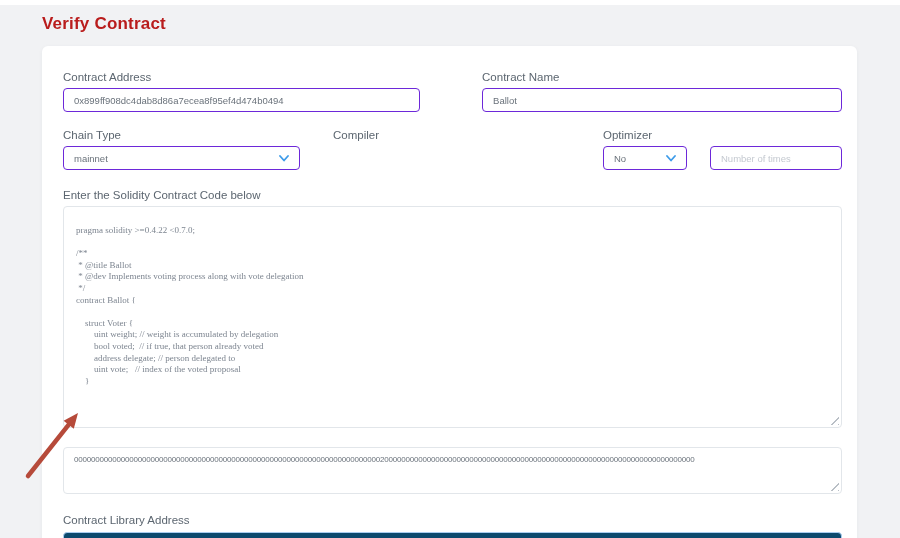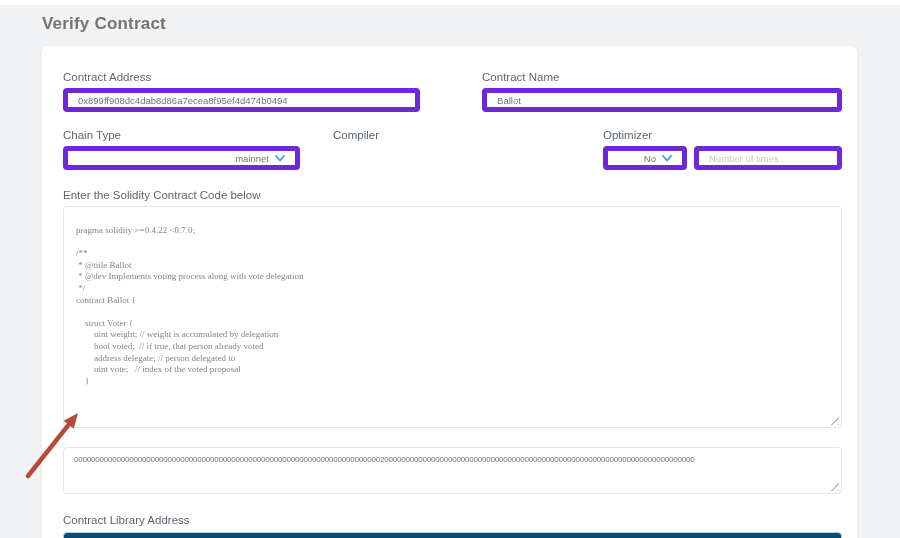--- a/index.html
+++ b/index.html
@@ -5,50 +5,50 @@
   * { margin:0; padding:0; box-sizing:border-box; }
   html,body { width:900px; height:538px; overflow:hidden; }
   body {
     font-family:"Liberation Sans", sans-serif;
     background:#f1f2f4;
     position:relative;
   }
   .topstrip { position:absolute; top:0; left:0; width:900px; height:5px; background:#ffffff; }
   .page-title {
     position:absolute; left:42px; top:14px;
-    font-size:17px; font-weight:bold; color:#737373; letter-spacing:.2px;
+    font-size:17px; font-weight:bold; color:#b91c1c; letter-spacing:.2px;
   }
   .card {
     position:absolute; left:42px; top:46px; width:815px; height:560px;
     background:#ffffff; border-radius:6px;
     box-shadow:0 1px 4px rgba(40,50,70,.05);
     padding:24px 15px 0 21px;
   }
   .field-label {
     display:block; font-size:11.5px; color:#5c6670; margin-bottom:4px; line-height:14px;
   }
   .row { display:flex; }
   .row1 { margin-bottom:16px;gap:28px; }
   .row1 .col-a { width:371px; margin-right:34px; }
   .row1 .col-b { width:374px; }
   .row2 { margin-bottom:18px; }
   .row2 .col-a { width:237px; margin-right:33px; }
   .row2 .col-b { width:237px; margin-right:33px; }
   .row2 .col-c { width:239px; }
   .inp, .sel {
-    width:100%; height:24px; border:5px solid #6d28d9; border-radius:4px;
+    width:100%; height:24px; border:1px solid #6d28d9; border-radius:4px;
     background:#fff; font-family:"Liberation Sans",sans-serif;
     font-size:9.5px; color:#6a727b; padding:0 10px; outline:none;
     display:flex; align-items:center;
   }
   input.inp { display:block; line-height:22px; }
   input::placeholder, textarea::placeholder { color:#c4c9d0; }
-  .sel { justify-content:flex-end; cursor:pointer; }
+  .sel { justify-content:space-between; cursor:pointer; }
   .sel .chev { flex:0 0 auto; margin-left:6px; }
-  .opt-group { display:flex; }
+  .opt-group { display:flex;gap:16px; }
   .opt-sel { width:84px; margin-right:7px; }
   .opt-times { flex:1; }
   .section { margin-bottom:19px; }
   .ta-wrap { position:relative; }
   textarea {
     width:100%; border:1px solid #e2e6ea; border-radius:4px; background:#fff;
     font-family:"Liberation Sans",sans-serif; color:#7d8590; resize:none;
     outline:none; display:block; white-space:pre; overflow:hidden;
   }
   .code-ta { height:222px; font-size:9px; line-height:11.6px; padding:18px 12px;font-family:Liberation Serif, serif; }

